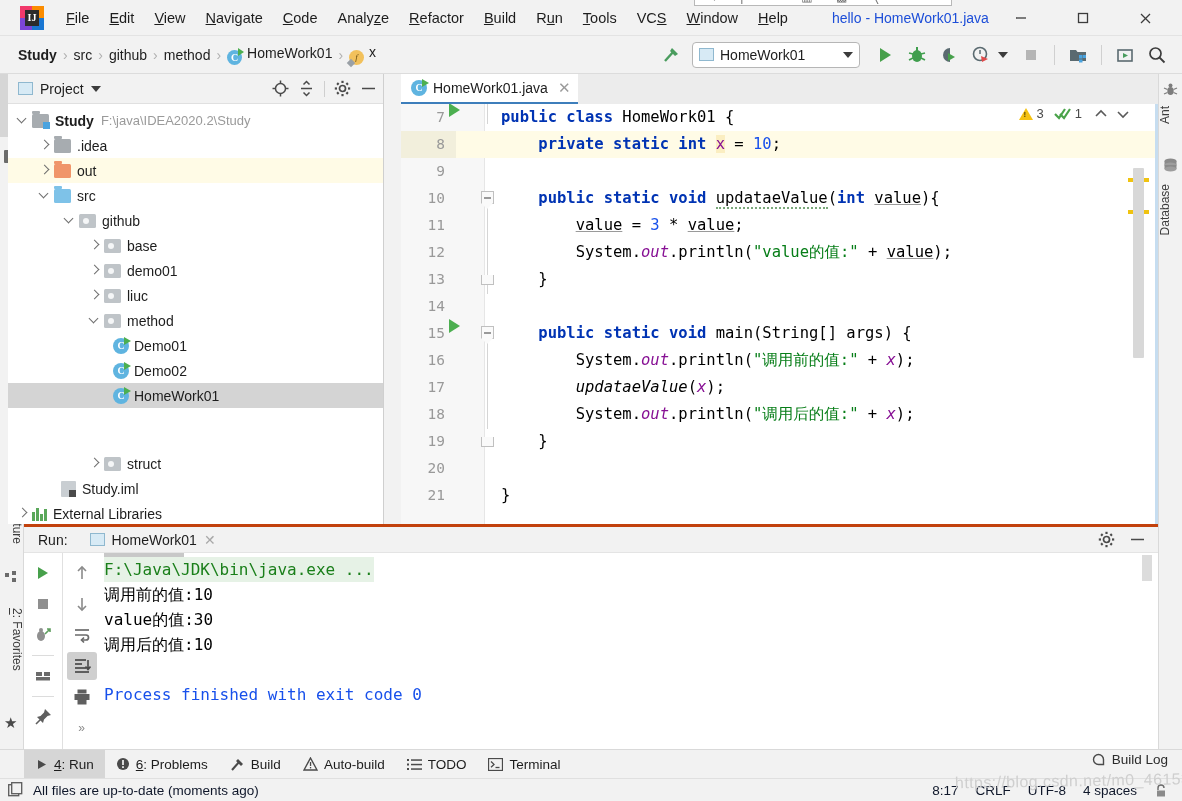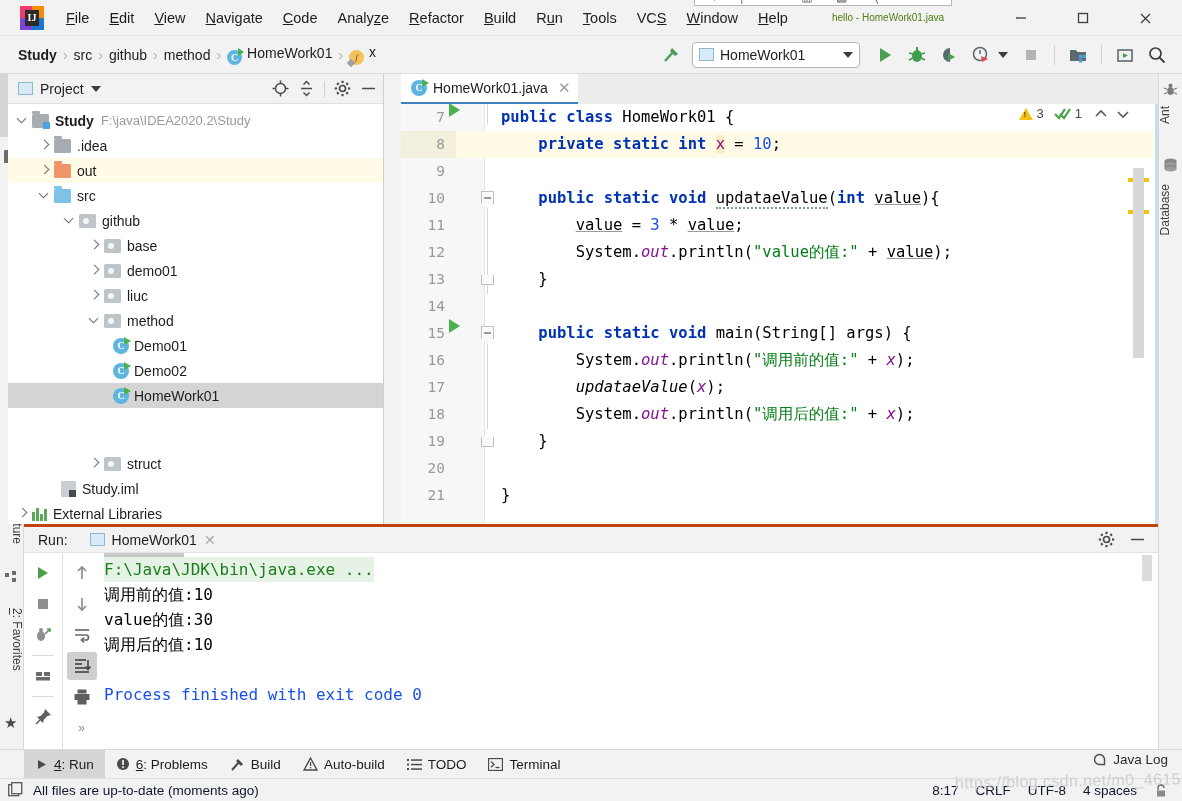--- a/index.html
+++ b/index.html
@@ -24,21 +24,21 @@
   .logo .q2{position:absolute;right:0;top:0;width:12px;height:12px;background:#fb8c00;}
   .logo .q3{position:absolute;left:0;bottom:0;width:12px;height:12px;background:#7b45d6;}
   .logo .q4{position:absolute;right:0;bottom:0;width:12px;height:12px;background:#1976d2;}
   .logo .inner{position:absolute;left:5px;top:4px;width:14px;height:16px;background:#2b2b2b;
      color:#fff;font-size:10px;font-weight:bold;text-align:center;line-height:16px;font-family:"Liberation Serif",serif;}
   .menu-item {
     padding:0 10px; height:36px; line-height:36px; font-size:14.5px; color:#1d1d1d;
     cursor:default; white-space:nowrap;
   }
   .menu-item u { text-decoration:underline; }
-  .win-title { margin-left:34px; color:#4d7c0f; font-size:10px; white-space:nowrap; }
+  .win-title { margin-left:34px; color:#1d4ed8; font-size:14px; white-space:nowrap; }
   .wc { position:absolute; top:0; height:36px; width:46px; display:flex;
         align-items:center; justify-content:center; color:#3c3c3c; }
   .wc-min { right:138px; }
   .wc-max { right:76px; }
   .wc-close{ right:14px; }
 
   
   .overlay-frag {
     position:absolute; left:694px; top:-22px; width:258px; height:28px;
     background:#fff; border:1px solid #b8b8b8; border-top:none;
@@ -933,21 +933,21 @@
       <span>Terminal</span>
     </div>
   </div>
 
   <div class="evlog">
     <span>
       <svg width="15" height="15" viewBox="0 0 15 15">
           <path d="M12.5 7.5 a5 5 0 1 0 -5 5 h5 Z" fill="none" stroke="#4a4a4a" stroke-width="1.4"></path>
         </svg>
     </span>
-    <span>Java Log</span>
+    <span>Build Log</span>
   </div>
 
   <div class="statusbar">
     <span style="margin-left:8px;display:flex;align-items:center;">
       <svg width="17" height="16" viewBox="0 0 17 16">
           <rect x="0.7" y="2.7" width="10" height="11" fill="none" stroke="#5a5a5a" stroke-width="1.3"></rect>
           <rect x="3.7" y="0.7" width="10" height="11" fill="#f2f2f2" stroke="#5a5a5a" stroke-width="1.3"></rect>
         </svg>
     </span>
     <span style="margin-left:8px;">All files are up-to-date (moments ago)</span>

